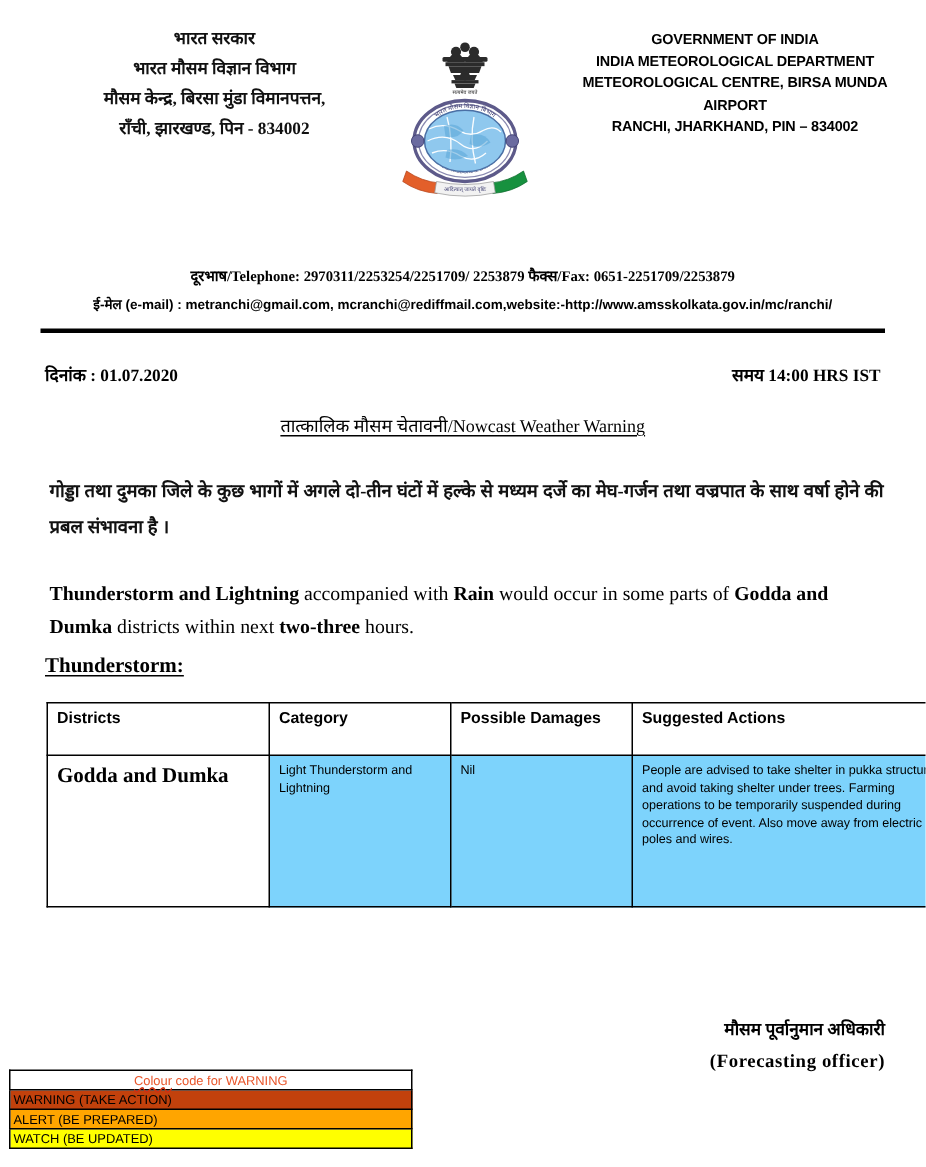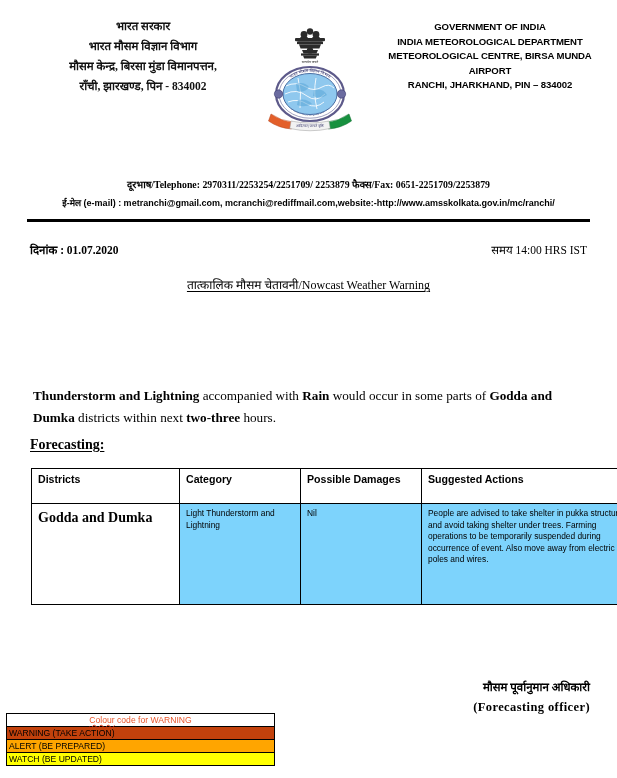--- a/index.html
+++ b/index.html
@@ -115,21 +115,21 @@
     top: 0;
     font-family: "Liberation Serif", serif;
     font-weight: bold;
     font-size: 11.5px;
   }
   .datetime .time {
     position: absolute;
     right: 0;
     top: 0;
     font-family: "Liberation Serif", serif;
-    font-weight: normal;
+    font-weight: bold;
     font-size: 11.5px;
   }
 
   
   .doc-title {
     position: absolute;
     left: 0;
     top: 275px;
     width: 617px;
     text-align: center;
@@ -376,24 +376,25 @@
 
   <div class="datetime">
     <div class="date">दिनांक : 01.07.2020</div>
     <div class="time">समय 14:00 HRS IST</div>
   </div>
 
   <div class="doc-title">
     <span>तात्कालिक मौसम चेतावनी/Nowcast Weather  Warning</span>
   </div>
 
+  <div class="hindi-body">गोड्डा तथा दुमका जिले के कुछ भागों में अगले दो-तीन घंटों में हल्के से मध्यम दर्जे का मेघ-गर्जन तथा वज्रपात के साथ वर्षा होने की प्रबल संभावना है ।</div>
 
   <div class="eng-body"><b>Thunderstorm and Lightning</b><span> accompanied with </span><b>Rain</b><span> would occur in some parts of </span><b>Godda  and Dumka</b><span> districts within next </span><b>two-three</b><span> hours.</span></div>
 
-  <div class="desc-head">Forecasting:</div>
+  <div class="desc-head">Thunderstorm:</div>
 
   <table class="main-table">
     <thead>
       <tr>
         <th class="col-districts">Districts</th>
         <th class="col-category">Category</th>
         <th class="col-damages">Possible Damages</th>
         <th class="col-actions">Suggested Actions</th>
       </tr>
     </thead>

